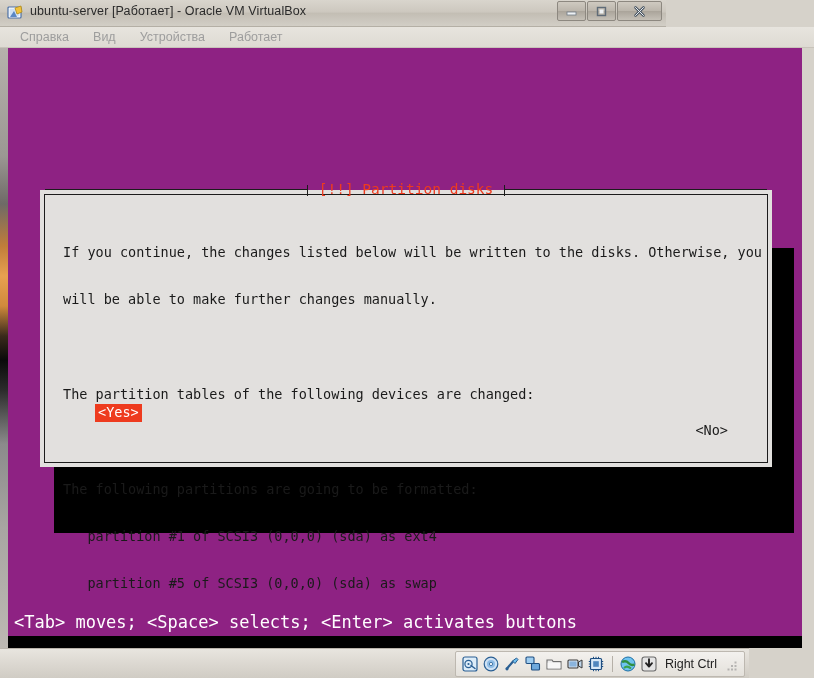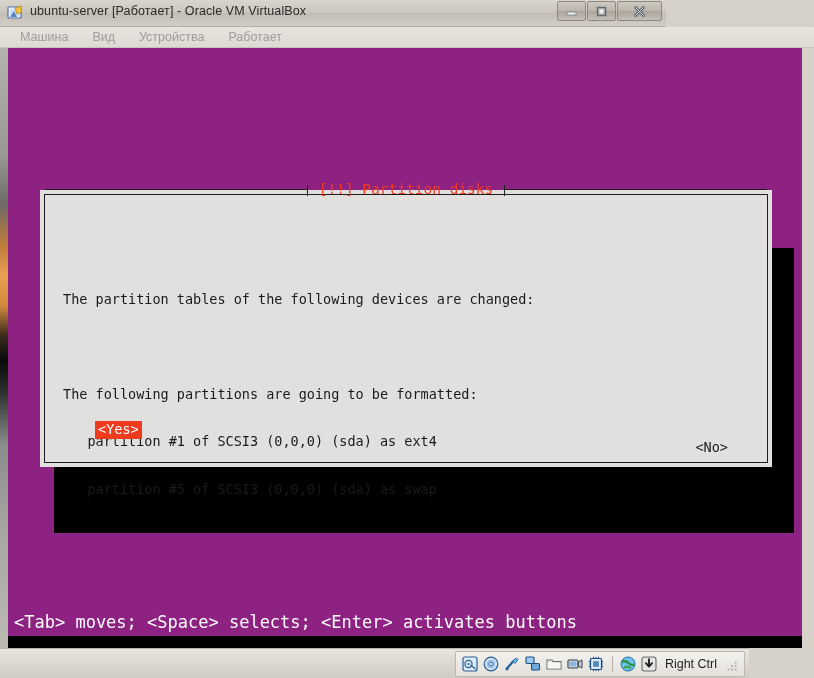--- a/index.html
+++ b/index.html
@@ -186,21 +186,21 @@
     color: #1a1a1a;
     padding: 18px 0 0 18px;
     white-space: pre;
   }
   .blank-line { height: 15.8px; }
 
   .button-row {
     position: absolute;
     left: 18px;
     right: 18px;
-    bottom: 5px;
+    bottom: 22px;
     display: flex;
     justify-content: space-between;
     align-items: center;
     font-family: "DejaVu Sans Mono", "Liberation Mono", monospace;
     font-size: 13.5px;
     line-height: 1.15;
   }
   .btn-yes {
     background: #ee3b1e;
     color: #ffffff;
@@ -311,21 +311,21 @@
       <div class="tb-btn close">
         <svg width="15" height="13" viewBox="0 0 15 13">
           <path d="M3.5 2.5 L11.5 10.5 M11.5 2.5 L3.5 10.5" stroke="#4e5a66" stroke-width="2.6" stroke-linecap="round"></path>
           <path d="M3.5 2.5 L11.5 10.5 M11.5 2.5 L3.5 10.5" stroke="#e9edf1" stroke-width="1" stroke-linecap="round"></path>
         </svg>
       </div>
     </div>
   </div>
 
   <div class="menubar">
-    <div class="menu-item">Машина</div>
+    <div class="menu-item">Справка</div>
     <div class="menu-item">Вид</div>
     <div class="menu-item">Устройства</div>
     <div class="menu-item">Работает</div>
   </div>
 
   <div class="vm-frame">
     <div class="edge-left"></div>
     <div class="edge-right"></div>
 
     <div class="vm-screen">
@@ -336,20 +336,22 @@
       <div class="dialog">
         <div class="dialog-inner">
 
           <div class="dialog-title-row">
             <div class="title-rule left"></div>
             <div class="dialog-title">[!!] Partition disks</div>
             <div class="title-rule right"></div>
           </div>
 
           <div class="dialog-body">
+            <div>If you continue, the changes listed below will be written to the disks. Otherwise, you</div>
+            <div>will be able to make further changes manually.</div>
             <div class="blank-line"></div>
             <div>The partition tables of the following devices are changed:</div>
             <div class="blank-line"></div>
             <div>The following partitions are going to be formatted:</div>
             <div>   partition #1 of SCSI3 (0,0,0) (sda) as ext4</div>
             <div>   partition #5 of SCSI3 (0,0,0) (sda) as swap</div>
             
             
           </div>
 

